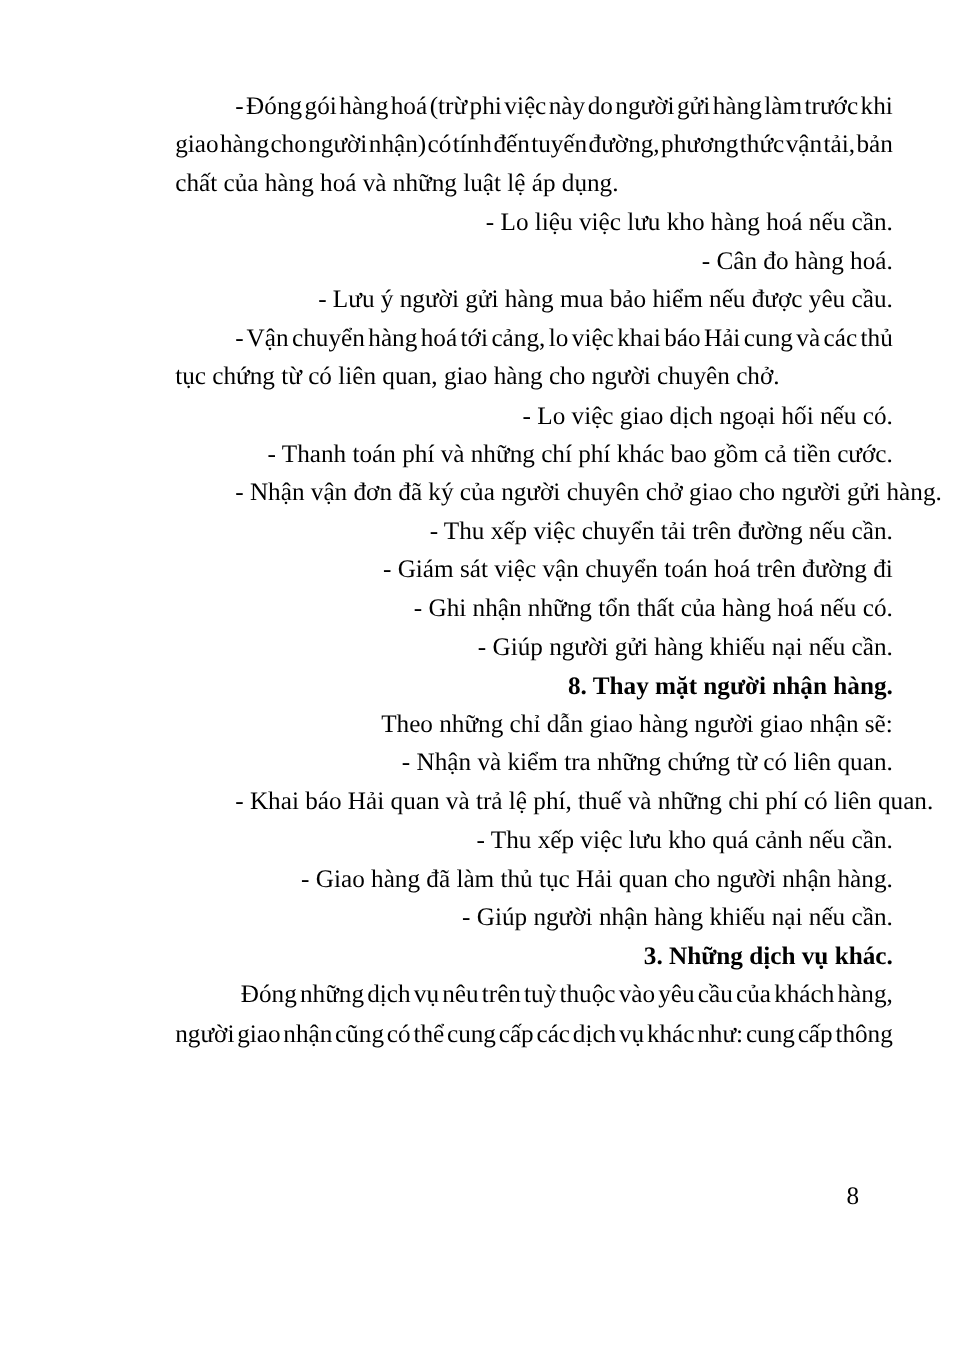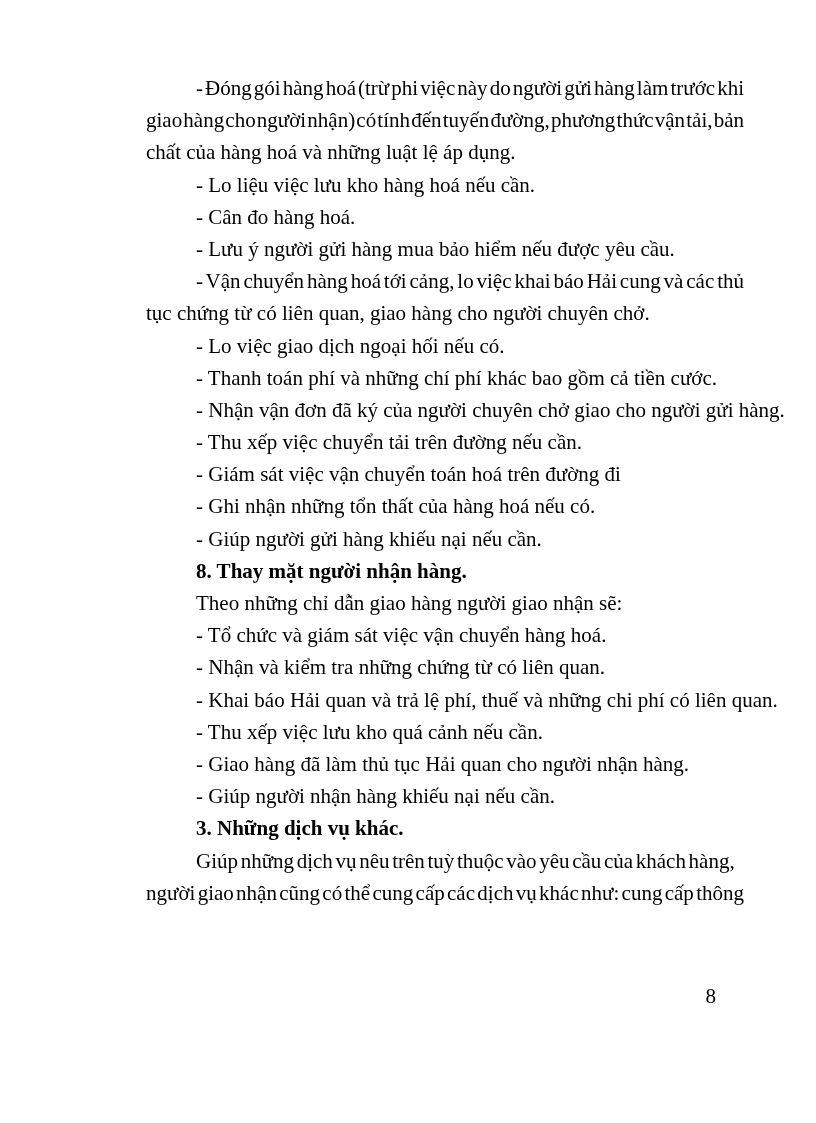--- a/index.html
+++ b/index.html
@@ -24,20 +24,21 @@
   }
   .line {
     height: 32.2px;
     line-height: 32.2px;
     font-size: 21px;
     text-align: left;
     overflow: visible;
   }
   .line.indent {
     padding-left: 50px;
+    text-align: right;
   }
   .line.bold {
     font-weight: bold;
   }
   .line-text {
     display: inline-block;
     white-space: pre;
   }
   .page-number {
     position: absolute;
@@ -62,24 +63,23 @@
       <div class="line"><span class="line-text">tục chứng từ có liên quan, giao hàng cho người chuyên chở.</span></div>
       <div class="line indent"><span class="line-text">- Lo việc giao dịch ngoại hối nếu có.</span></div>
       <div class="line indent"><span class="line-text">- Thanh toán phí và những chí phí khác bao gồm cả tiền cước.</span></div>
       <div class="line indent"><span class="line-text">- Nhận vận đơn đã ký của người chuyên chở giao cho người gửi hàng.</span></div>
       <div class="line indent"><span class="line-text">- Thu xếp việc chuyển tải trên đường nếu cần.</span></div>
       <div class="line indent"><span class="line-text">- Giám sát việc vận chuyển toán hoá trên đường đi</span></div>
       <div class="line indent"><span class="line-text">- Ghi nhận những tổn thất của hàng hoá nếu có.</span></div>
       <div class="line indent"><span class="line-text">- Giúp người gửi hàng khiếu nại nếu cần.</span></div>
       <div class="line indent bold"><span class="line-text">8. Thay mặt người nhận hàng.</span></div>
       <div class="line indent"><span class="line-text">Theo những chỉ dẫn giao hàng người giao nhận sẽ:</span></div>
-      <div class="line indent"><span class="line-text">- Tổ chức và giám sát việc vận chuyển hàng hoá.</span></div>
       <div class="line indent"><span class="line-text">- Nhận và kiểm tra những chứng từ có liên quan.</span></div>
       <div class="line indent"><span class="line-text">- Khai báo Hải quan và trả lệ phí, thuế và những chi phí có liên quan.</span></div>
       <div class="line indent"><span class="line-text">- Thu xếp việc lưu kho quá cảnh nếu cần.</span></div>
       <div class="line indent"><span class="line-text">- Giao hàng đã làm thủ tục Hải quan cho người nhận hàng.</span></div>
       <div class="line indent"><span class="line-text">- Giúp người nhận hàng khiếu nại nếu cần.</span></div>
       <div class="line indent bold"><span class="line-text">3. Những dịch vụ khác.</span></div>
-      <div class="line indent"><span class="line-text" style="word-spacing: -2.59375px;">Giúp những dịch vụ nêu trên tuỳ thuộc vào yêu cầu của khách hàng,</span></div>
+      <div class="line indent"><span class="line-text" style="word-spacing: -2.59375px;">Đóng những dịch vụ nêu trên tuỳ thuộc vào yêu cầu của khách hàng,</span></div>
       <div class="line"><span class="line-text" style="word-spacing: -2.93958px;">người giao nhận cũng có thể cung cấp các dịch vụ khác như: cung cấp thông</span></div>
     </div>
   <div class="page-number">8</div>
 </div>
 
 </body></html>

